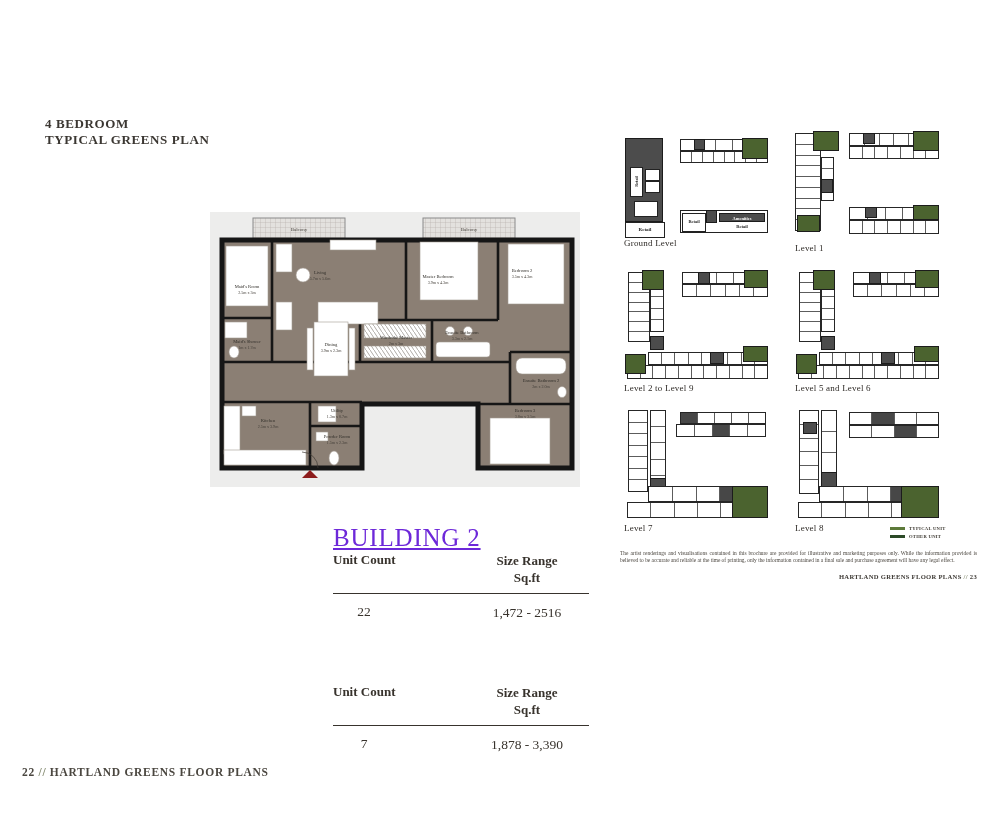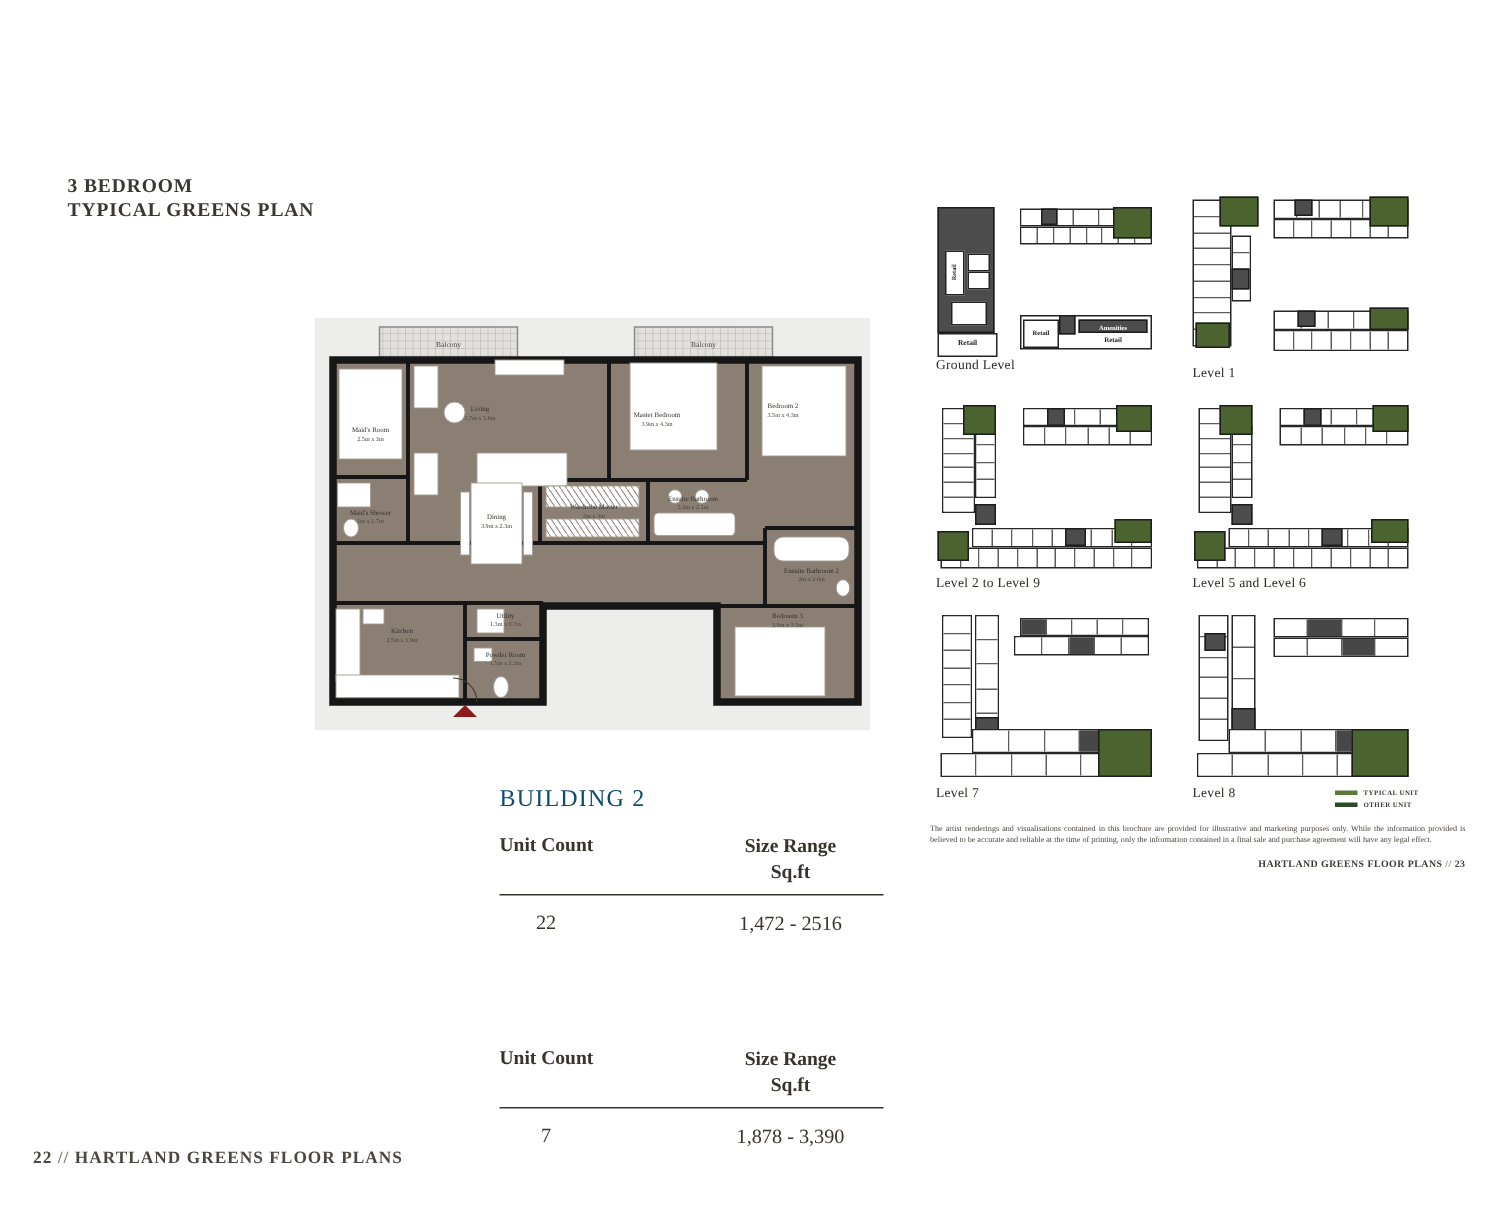--- a/index.html
+++ b/index.html
@@ -43,34 +43,34 @@
   #disclaimer{position:absolute;left:620px;top:550px;width:357px;font-size:5.4px;line-height:7px;
               color:#4a453e;text-align:justify;}
   #page-ref-right{position:absolute;left:620px;top:573px;width:357px;text-align:right;
                   font-size:6.6px;font-weight:bold;letter-spacing:.3px;color:#3d3934;}
   #footer-left{position:absolute;left:22px;top:766px;font-size:11.5px;font-weight:bold;
                letter-spacing:.7px;color:#4b4740;}
   .sep{color:#7d8468;font-weight:bold;}
 
   
   .bldg{position:absolute;left:333px;width:256px;}
-  .bldg-title{font-size:16px;letter-spacing:.8px;color:#0c4a6e;}
-  .bldg-head{display:flex;justify-content:space-between;margin-top:13px;font-weight:bold;font-size:13px;color:#38332d;}
+  .bldg-title{font-size:25px;letter-spacing:.8px;color:#6d28d9;text-decoration:underline;}
+  .bldg-head{display:flex;justify-content:space-between;font-weight:bold;font-size:13px;color:#38332d;}
   .col-r{width:124px;text-align:center;line-height:17px;}
   .bldg-rule{border-top:1.6px solid #38332d;margin-top:7px;}
   .bldg-vals{display:flex;justify-content:space-between;margin-top:10px;font-size:13.5px;color:#38332d;}
   .val-l{width:62px;text-align:center;}
 </style>
 </head>
 <body>
 
 <div id="page">
 
   <div class="doc-title">
-    <div>3 BEDROOM</div>
+    <div>4 BEDROOM</div>
     <div>TYPICAL GREENS PLAN</div>
   </div>
 
   <svg id="plan" width="370" height="275" viewBox="0 0 370 275">
     <defs>
       <pattern id="hatch" width="5" height="5" patternUnits="userSpaceOnUse">
         <rect width="5" height="5" fill="#e3e1de"></rect>
         <path d="M0 0H5M0 0V5" stroke="#b6b1ab" stroke-width="0.7" fill="none"></path>
       </pattern>
       <pattern id="stripes" width="4" height="6" patternUnits="userSpaceOnUse">

